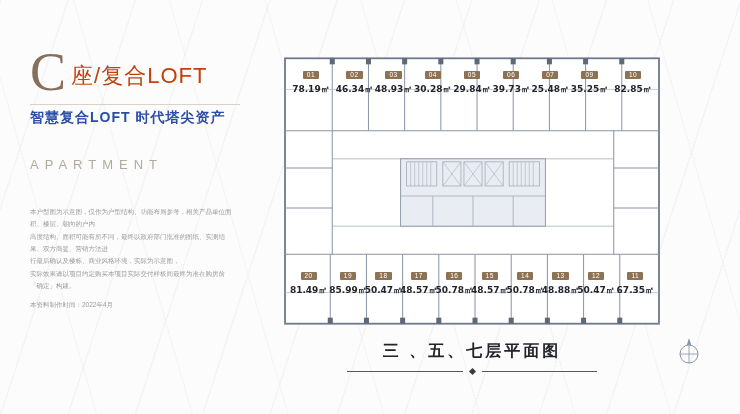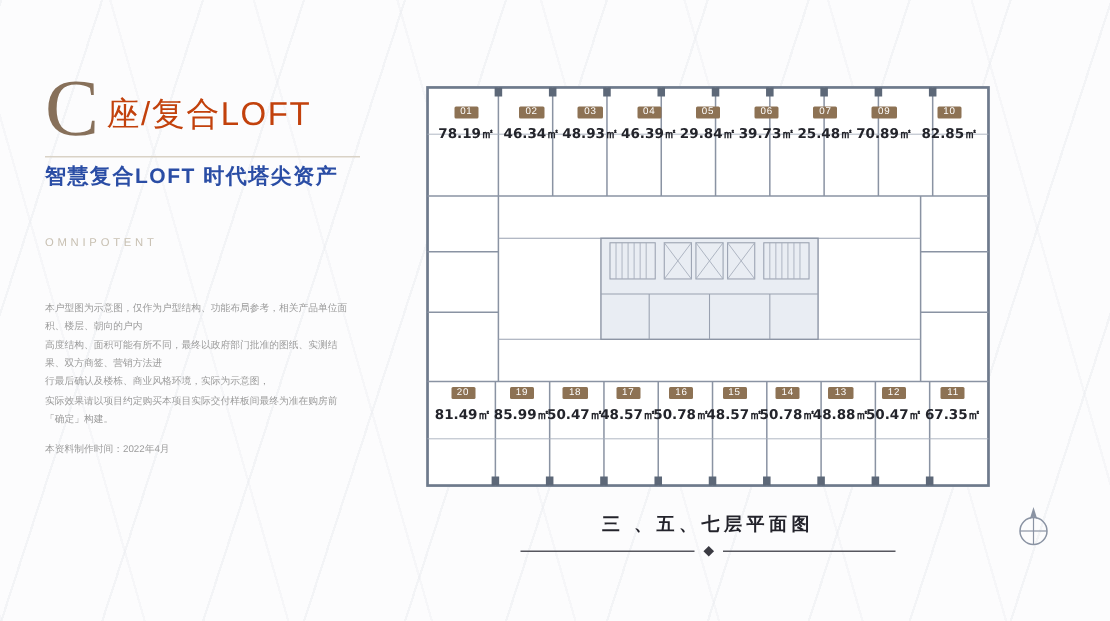--- a/index.html
+++ b/index.html
@@ -46,35 +46,35 @@
   .plan-svg line{stroke:#8a93a3;stroke-width:1;}
   .plan-svg .thin{stroke:#99a1b0;stroke-width:.7;fill:none;}
   .plan-svg .core{fill:#e9edf3;stroke:#8a93a3;stroke-width:.9;}
   .plan-svg .hatch{stroke:#a7afbd;stroke-width:.6;}
   .plan-svg .col{fill:#5d6878;stroke:none;}
 
   .unit-row{
     position:absolute;left:5px;right:5px;display:flex;
   }
   .unit-row.top{top:16px;}
-  .unit-row.bottom{bottom:44px;}
+  .unit-row.bottom{bottom:30px;}
   .unit{flex:1;display:flex;flex-direction:column;align-items:center;min-width:0;}
   .unit:first-child,.unit:last-child{flex:1.22;}
   .badge{
     background:#8d7254;color:#ffffff;font-size:6.5px;line-height:1.3;
     padding:0 4px;border-radius:1px;letter-spacing:.5px;
   }
   .area{
     margin-top:4px;font-size:9px;font-weight:700;color:#23242b;white-space:nowrap;
     font-family:"DejaVu Sans","Liberation Sans",sans-serif;
   }
 
   
   .caption-wrap{position:absolute;left:282px;top:341px;width:380px;text-align:center;}
-  .caption{font-size:12px;font-weight:700;letter-spacing:3px;color:#23232b;}
+  .caption{font-size:16px;font-weight:700;letter-spacing:3px;color:#23232b;}
   .ornament{margin:7px auto 0;width:250px;display:flex;align-items:center;}
   .ornament .bar{flex:1;height:1px;background:#3a3a42;opacity:.85;}
   .ornament .diamond{width:5px;height:5px;background:#3a3a42;transform:rotate(45deg);margin:0 7px;}
 
   
   .compass{position:absolute;left:676px;top:336px;width:26px;height:30px;}
 </style>
 </head>
 <body>
 
@@ -82,21 +82,21 @@
   <div class="rays"></div>
 
   <div class="left-panel">
     <div class="title-row">
       <span class="big-letter">C</span>
       <span class="title-suffix">座/复合LOFT</span>
     </div>
     <div class="title-rule"></div>
     <div class="subtitle">智慧复合LOFT 时代塔尖资产</div>
     <div class="brand">
-      <div class="brand-sub">OMNIPOTENT</div>
+      <div class="brand-main">APARTMENT</div>
     </div>
     <div class="disclaimer">
         <div>本户型图为示意图，仅作为户型结构、功能布局参考，相关产品单位面积、楼层、朝向的户内</div>
         <div>高度结构、面积可能有所不同，最终以政府部门批准的图纸、实测结果、双方商签、营销方法进</div>
         <div>行最后确认及楼栋、商业风格环境，实际为示意图，</div>
         <div>实际效果请以项目约定购买本项目实际交付样板间最终为准在购房前「确定」构建。</div>
       </div>
     <div class="date-note">本资料制作时间：2022年4月</div>
   </div>
 
@@ -200,37 +200,37 @@
         <div class="unit">
           <span class="badge">02</span>
           <span class="area">46.34㎡</span>
         </div>
         <div class="unit">
           <span class="badge">03</span>
           <span class="area">48.93㎡</span>
         </div>
         <div class="unit">
           <span class="badge">04</span>
-          <span class="area">46.39㎡</span>
+          <span class="area">30.28㎡</span>
         </div>
         <div class="unit">
           <span class="badge">05</span>
           <span class="area">29.84㎡</span>
         </div>
         <div class="unit">
           <span class="badge">06</span>
           <span class="area">39.73㎡</span>
         </div>
         <div class="unit">
           <span class="badge">07</span>
           <span class="area">25.48㎡</span>
         </div>
         <div class="unit">
           <span class="badge">09</span>
-          <span class="area">70.89㎡</span>
+          <span class="area">35.25㎡</span>
         </div>
         <div class="unit">
           <span class="badge">10</span>
           <span class="area">82.85㎡</span>
         </div>
       </div>
     <div class="unit-row bottom">
         <div class="unit">
           <span class="badge">20</span>
           <span class="area">81.49㎡</span>

